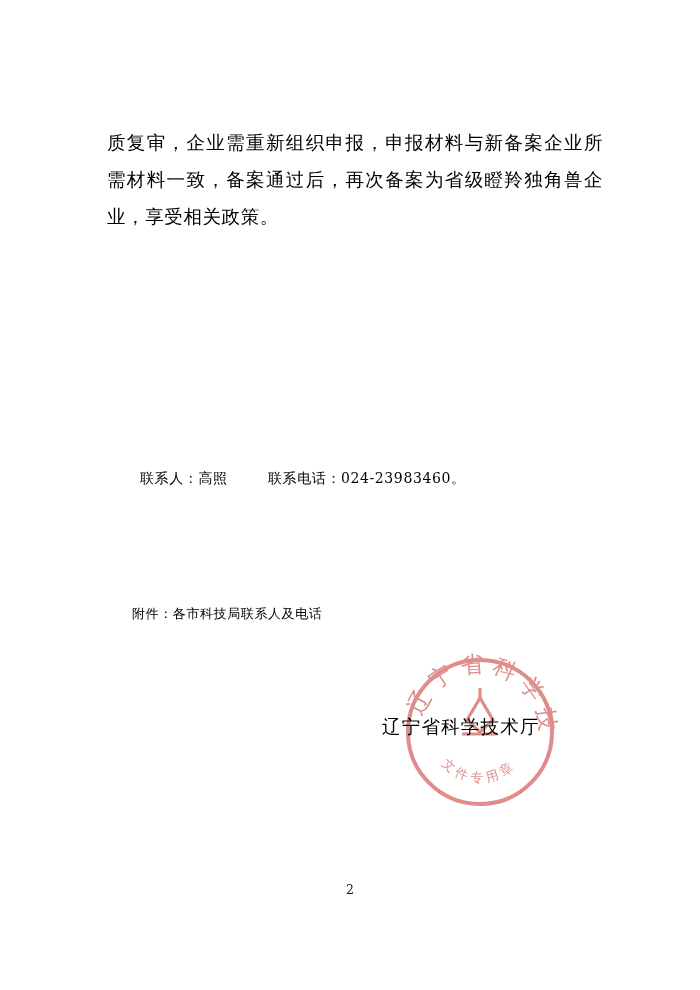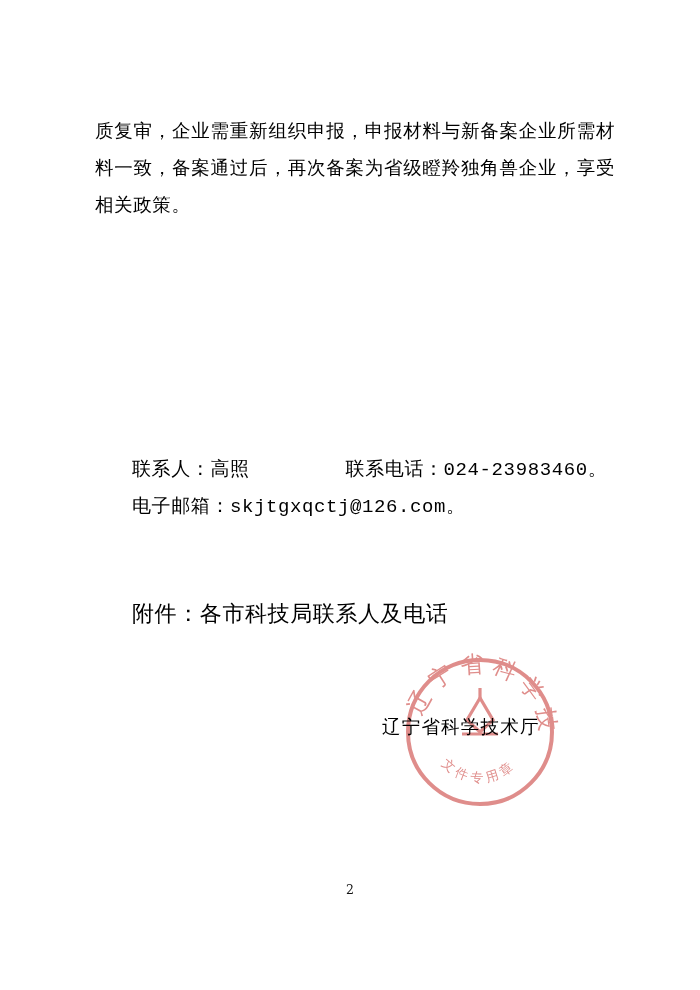--- a/index.html
+++ b/index.html
@@ -26,50 +26,49 @@
     left: 95px;
     top: 112px;
     width: 520px;
   }
   .para {
     font-size: 18.5px;
     line-height: 37px;
     letter-spacing: 0.6px;
     text-align: justify;
     text-justify: inter-character;
-    margin: 0;
+    margin: 12px;
     white-space: pre-wrap;
   }
   .para.indent {
     text-indent: 37px;
   }
   .gap-sm { height: 8px; }
   .contact-block {
     position: absolute;
     left: 95px;
     top: 452px;
     width: 520px;
   }
   .contact-line {
-    font-size: 19px;
+    font-size: 14px;
     line-height: 37px;
     letter-spacing: 0.6px;
-    margin: 0;
+    margin: 8px;
     text-indent: 37px;
     white-space: pre;
-    font-family: Liberation Mono, monospace;
   }
   .attachment-block {
     position: absolute;
     left: 95px;
     top: 595px;
     width: 520px;
   }
   .attachment-line {
-    font-size: 22px;
+    font-size: 13px;
     line-height: 37px;
     letter-spacing: 0.6px;
     margin: 0;
     text-indent: 37px;
     white-space: pre;
   }
   .signature {
     position: absolute;
     left: 382px;
     top: 708px;
@@ -107,21 +106,20 @@
 
 <div class="page">
 
   <div class="body-text">
     <p class="para">质复审，企业需重新组织申报，申报材料与新备案企业所需材料一致，备案通过后，再次备案为省级瞪羚独角兽企业，享受相关政策。</p>
     <div class="gap-sm"></div>
   </div>
 
   <div class="contact-block">
     <p class="contact-line">联系人：高照        联系电话：024-23983460。</p>
-    <p class="contact-line">电子邮箱：skjtgxqctj@126.com。</p>
   </div>
 
   <div class="attachment-block">
     <p class="attachment-line">附件：各市科技局联系人及电话</p>
   </div>
 
   <div class="seal">
     <svg width="168" height="168" viewBox="0 0 168 168" xmlns="http://www.w3.org/2000/svg">
       <defs>
         <path id="sealArc" d="M 24,84 A 60,60 0 0 1 144,84" fill="none"></path>

